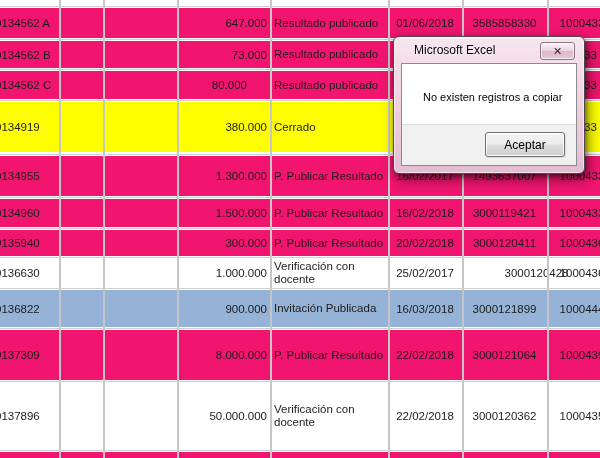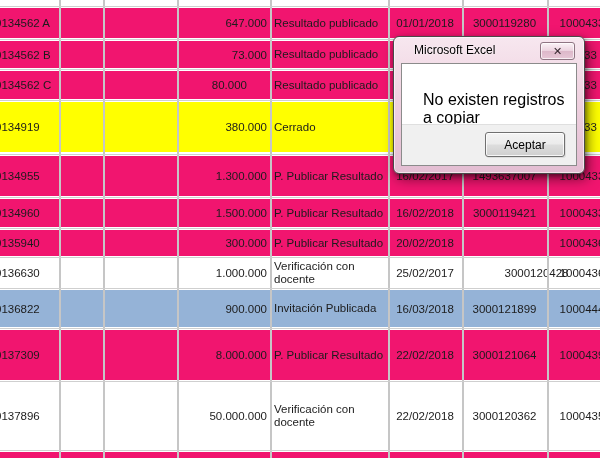--- a/index.html
+++ b/index.html
@@ -47,21 +47,21 @@
     box-shadow:inset 0 0 0 1px rgba(255,255,255,0.7);
     cursor:pointer;
   }
   #dialog .closebtn .x{font-size:11px;font-weight:bold;color:#33272d;line-height:1;}
   #dialog .panel{
     position:absolute;left:7px;right:7px;top:26px;bottom:7px;
     background:#ffffff;border:1px solid #8b8b8b;box-sizing:border-box;overflow:hidden;
   }
   #dialog .msg{
     position:absolute;left:21px;top:27px;right:6px;
-    font-size:16px;color:#000;
+    font-size:11px;color:#000;
   }
   #dialog .footer{
     position:absolute;left:0;right:0;bottom:0;height:40px;
     background:#f0f0f0;border-top:1px solid #dfdfdf;
   }
   #dialog .okbtn{
     position:absolute;right:11px;bottom:8px;width:80px;height:25px;
     border:1px solid #707070;border-radius:3px;
     background:linear-gradient(180deg,#f4f4f4 0%,#ebebeb 48%,#dddddd 52%,#cfcfcf 100%);
     font-family:"Liberation Sans","DejaVu Sans",sans-serif;
@@ -74,22 +74,22 @@
 <body>
 
 <div id="sheet">
   <div id="rows">
       <div class="row" style="top: 8px; height: 30px; background: rgb(241, 21, 111);">
         <div class="cell c-id" style="left: 0px; width: 59px;">0134562 A</div>
         <div class="cell c-empty" style="left: 59px; width: 44px;"></div>
         <div class="cell c-empty" style="left: 103px; width: 74px;"></div>
         <div class="cell c-amount" style="left: 177px; width: 93px;">647.000</div>
         <div class="cell c-status" style="left: 270px; width: 118px;">Resultado publicado</div>
-        <div class="cell c-date" style="left: 388px; width: 74px;">01/01/2018</div>
-        <div class="cell c-doc" style="left: 462px; width: 85px;">3000119280</div>
+        <div class="cell c-date" style="left: 388px; width: 74px;">01/06/2018</div>
+        <div class="cell c-doc" style="left: 462px; width: 85px;">3585858330</div>
         <div class="cell c-ref" style="left: 547px; width: 70px;">1000433</div>
       </div>
       <div class="row" style="top: 41px; height: 27px; background: rgb(241, 21, 111);">
         <div class="cell c-id" style="left: 0px; width: 59px;">0134562 B</div>
         <div class="cell c-empty" style="left: 59px; width: 44px;"></div>
         <div class="cell c-empty" style="left: 103px; width: 74px;"></div>
         <div class="cell c-amount" style="left: 177px; width: 93px;">73.000</div>
         <div class="cell c-status" style="left: 270px; width: 118px;">Resultado publicado</div>
         <div class="cell c-date" style="left: 388px; width: 74px;"></div>
         <div class="cell c-doc" style="left: 462px; width: 85px;"></div>
@@ -135,20 +135,21 @@
         <div class="cell c-doc" style="left: 462px; width: 85px;">3000119421</div>
         <div class="cell c-ref" style="left: 547px; width: 70px;">1000433</div>
       </div>
       <div class="row" style="top: 230px; height: 26px; background: rgb(241, 21, 111);">
         <div class="cell c-id" style="left: 0px; width: 59px;">0135940</div>
         <div class="cell c-empty" style="left: 59px; width: 44px;"></div>
         <div class="cell c-empty" style="left: 103px; width: 74px;"></div>
         <div class="cell c-amount" style="left: 177px; width: 93px;">300.000</div>
         <div class="cell c-status" style="left: 270px; width: 118px;">P. Publicar Resultado</div>
         <div class="cell c-date" style="left: 388px; width: 74px;">20/02/2018</div>
+        <div class="cell c-doc" style="left: 462px; width: 85px;">3000120411</div>
         <div class="cell c-ref" style="left: 547px; width: 70px;">1000436</div>
       </div>
       <div class="row" style="top: 259px; height: 28px; background: rgb(255, 255, 255);">
         <div class="cell c-id" style="left: 0px; width: 59px;">0136630</div>
         <div class="cell c-empty" style="left: 59px; width: 44px;"></div>
         <div class="cell c-empty" style="left: 103px; width: 74px;"></div>
         <div class="cell c-amount" style="left: 177px; width: 93px;">1.000.000</div>
         <div class="cell c-status" style="left: 270px; width: 118px;">Verificación con
 docente</div>
         <div class="cell c-date" style="left: 388px; width: 74px;">25/02/2017</div>

